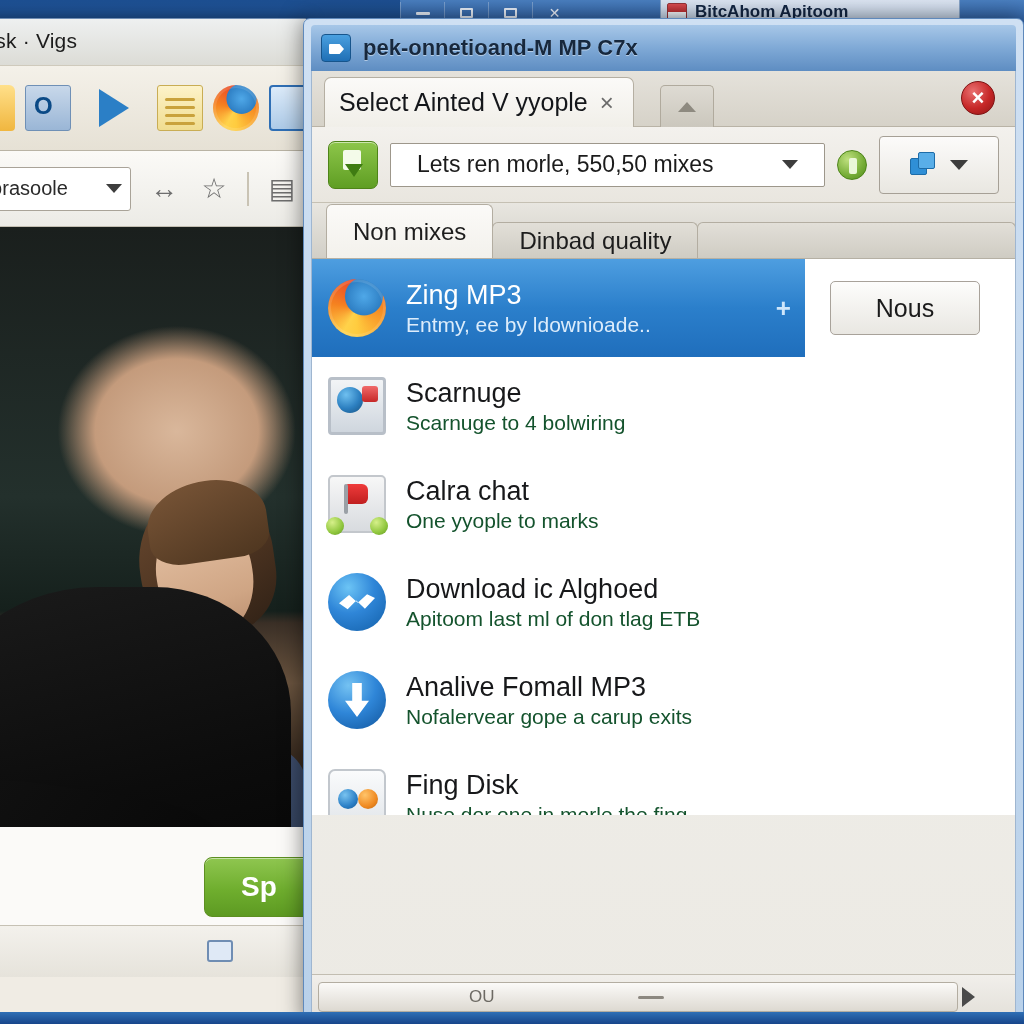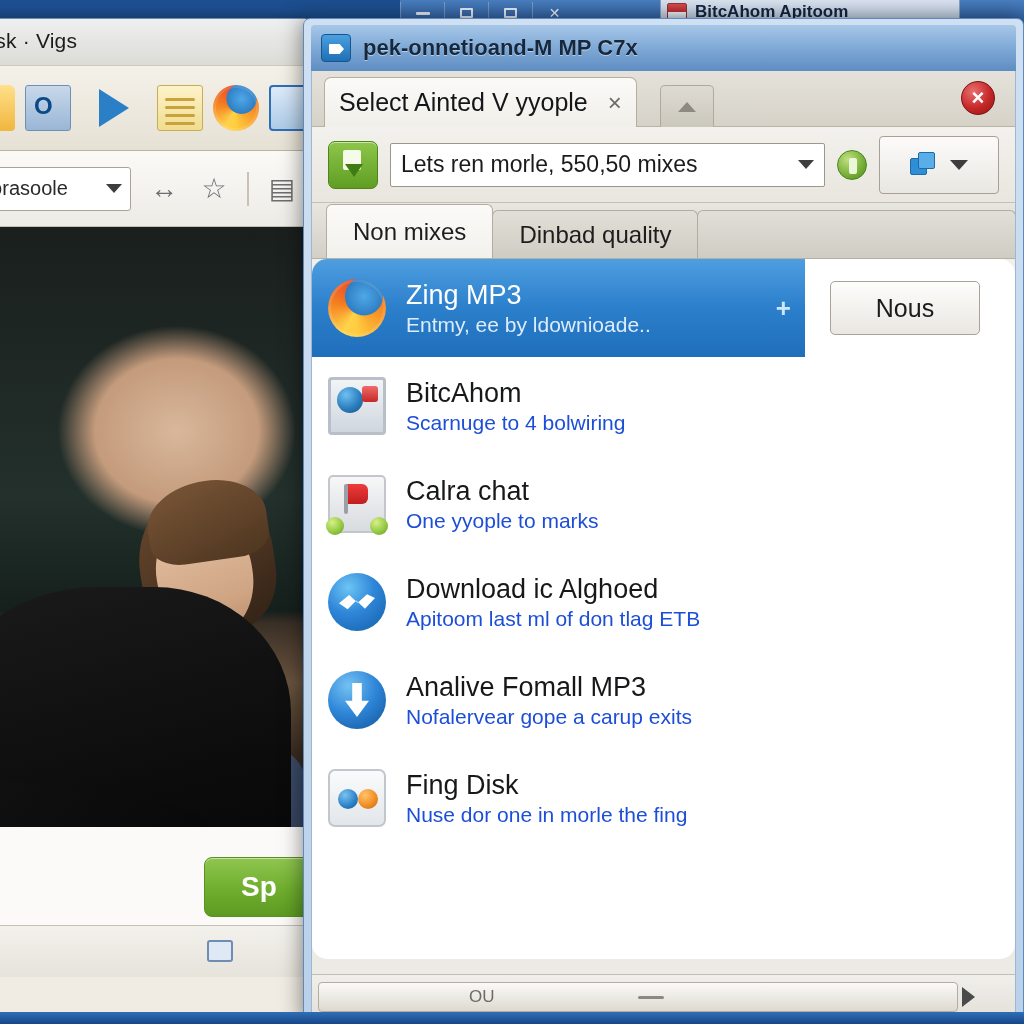--- a/index.html
+++ b/index.html
@@ -210,21 +210,21 @@
     position: relative; height: 56px;
     background: linear-gradient(180deg,#e5e2db 0%, #d6d2c8 100%);
     border-bottom: 1px solid #b9b3a6;
   }
   .inner-tab {
     position: absolute; left: 12px; top: 6px; height: 50px;
     min-width: 310px;
     background: linear-gradient(180deg,#fbfaf8 0%, #f1efe9 100%);
     border: 1px solid #b5afa2; border-bottom: none;
     border-radius: 7px 7px 0 0;
-    display: flex; align-items: center; gap: 20px;
+    display: flex; align-items: center; gap: 12px;
     padding: 14px 14px;
   }
   .inner-tab .lbl { font-size: 25px; color: #14161a; white-space: nowrap; }
   .inner-tab .x { font-size: 24px; color: #6b6b6b; }
   .inner-tab-newtab {
     position: absolute; left: 348px; top: 14px; width: 54px; height: 42px;
     background: linear-gradient(180deg,#dedbd3 0%, #cbc7bd 100%);
     border: 1px solid #b0aa9d; border-bottom: none; border-radius: 5px 5px 0 0;
     display: flex; align-items: center; justify-content: center;
   }
@@ -256,21 +256,21 @@
     background:#f4fbe9; border-radius:2px;
   }
   .dl-badge::after {
     content:""; position:absolute; left:16px; top:22px; width:0;height:0;
     border-left:9px solid transparent;border-right:9px solid transparent;border-top:13px solid #3f7c12;
   }
   .addr-input {
     flex: 1 1 auto; height: 44px;
     background: #ffffff; border: 1px solid #9d978b; border-radius: 2px;
     display: flex; align-items: center; justify-content: space-between;
-    padding: 0 10px; font-size: 23px; color: #1b1b1b;
+    padding: 0 26px; font-size: 23px; color: #1b1b1b;
   }
   .go-ico {
     width: 30px; height: 30px; border-radius: 50%;
     background: radial-gradient(circle at 35% 30%, #bfe07f 0%, #76ad37 60%, #4f8a1c 100%);
     border: 1px solid #4d8519; position: relative;
   }
   .go-ico::after {
     content:""; position:absolute; left:11px; top:7px; width:8px;height:16px;
     background:#eaf7d8; border-radius:2px;
   }
@@ -289,55 +289,54 @@
   .caret-sm { width:0;height:0;border-left:9px solid transparent;border-right:9px solid transparent;border-top:10px solid #3d3d3d; }
 
   
   .sec-tabs {
     height: 56px; display: flex; align-items: flex-end;
     background: linear-gradient(180deg,#e8e6e0 0%, #d2cfc7 100%);
     border-bottom: 1px solid #b5b0a4;
     padding-left: 14px;
   }
   .sec-tab {
-    height: 48px; padding: 0 26px;
+    height: 36px; padding: 0 26px;
     display: flex; align-items: center;
     font-size: 24px; color: #1d1d1d;
     border: 1px solid #b3ada1; border-bottom: none;
     border-radius: 6px 6px 0 0;
     background: linear-gradient(180deg,#e2dfd8 0%, #cfccc3 100%);
     margin-right: -1px;
   }
   .sec-tab.active {
     background: linear-gradient(180deg,#fbfaf8 0%, #f3f1ec 100%);
     height: 54px;
   }
   .sec-tab.filler { flex: 1 1 auto; padding: 0; }
 
   
   .list {
     position: relative;
-    height: 700px;
+    height: 556px;
     background: #ffffff;
     overflow: hidden;
-    border-radius: 15px;
   }
   .row {
     position: relative;
     display: flex; align-items: center; gap: 20px;
     height: 98px; padding: 0 16px;
   }
   .row.selected {
     background: linear-gradient(180deg,#4e9ee0 0%, #2b7fcb 50%, #1f6ebc 100%);
     width: 493px;
   }
   .row .ico { width: 58px; height: 58px; flex: 0 0 auto; position: relative; }
   .row .txt { display: flex; flex-direction: column; gap: 2px; min-width: 0; }
   .row .name { font-size: 27px; color: #17181a; white-space: nowrap; }
-  .row .desc { font-size: 21px; color: #1d4ed8; white-space: nowrap; }
+  .row .desc { font-size: 21px; color: #14532d; white-space: nowrap; }
   .row.selected .name { color: #ffffff; }
   .row.selected .desc { color: #dcecfb; }
   .row .plus {
     position: absolute; right: 14px; top: 34px;
     color: #cfe6fa; font-size: 26px; font-weight: 600;
   }
   .nous-btn {
     position: absolute; left: 518px; top: 22px;
     width: 150px; height: 54px;
     background: linear-gradient(180deg,#fdfdfc 0%, #e9e7e2 100%);
@@ -580,21 +579,21 @@
             <span class="desc">Entmy, ee by ldownioade..</span>
           </span>
           <span class="plus">+</span>
         </div>
 
         <div class="nous-btn">Nous</div>
 
         <div class="row">
           <span class="ico ic-monitor"></span>
           <span class="txt">
-            <span class="name">BitcAhom</span>
+            <span class="name">Scarnuge</span>
             <span class="desc">Scarnuge to 4 bolwiring</span>
           </span>
         </div>
 
         <div class="row">
           <span class="ico ic-flag">
             <i class="pellet p1"></i>
               <i class="pellet p2"></i>
           </span>
           <span class="txt">

